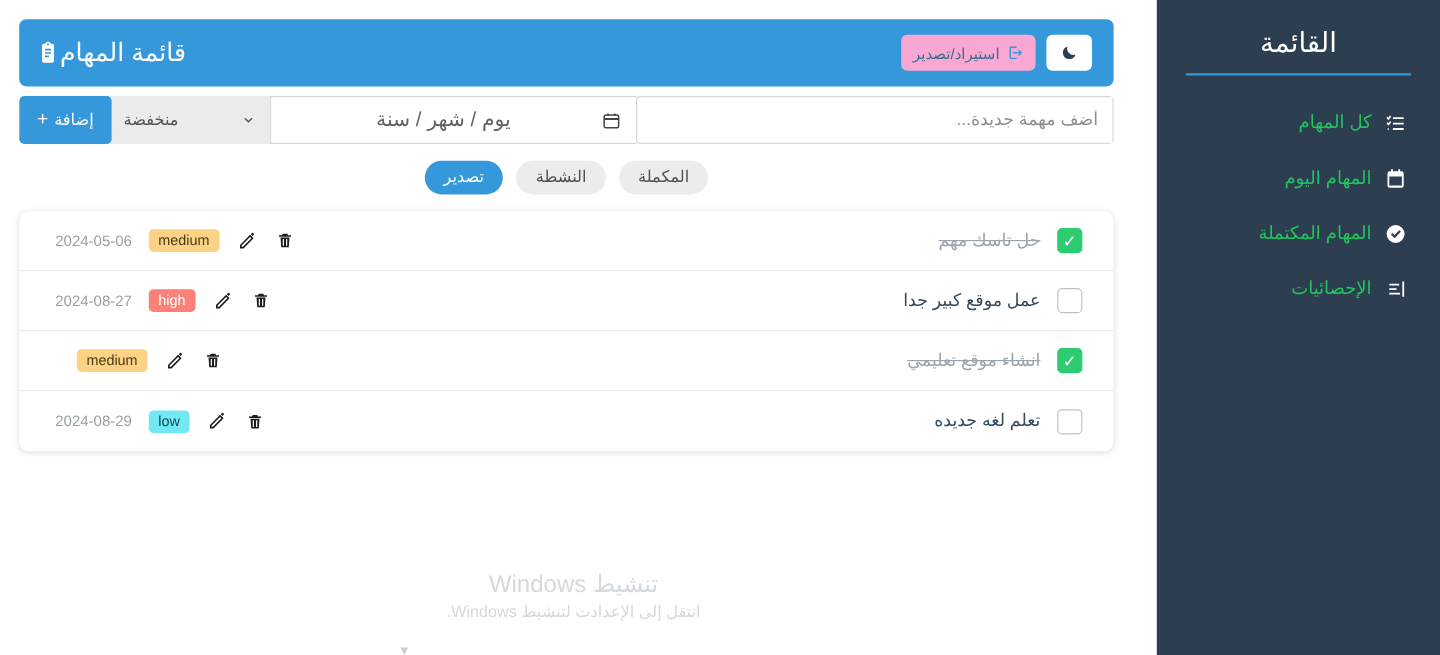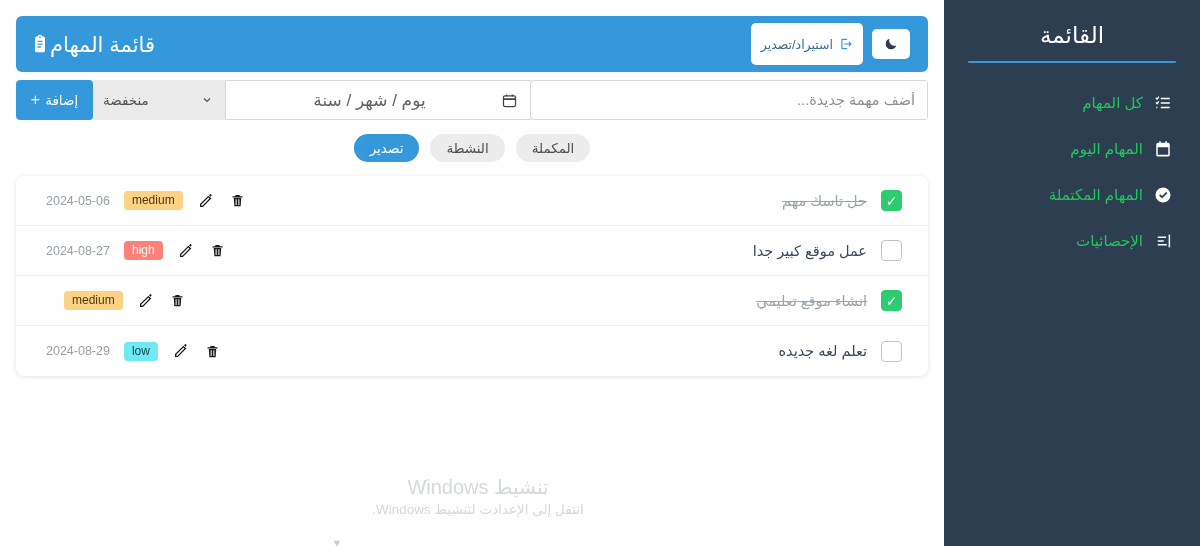--- a/index.html
+++ b/index.html
@@ -15,21 +15,21 @@
     position: relative;
     width: 1200px; height: 546px;
     display: flex;
     flex-direction: row;
   }
 
   
   .sidebar {
     position: absolute;
     top: 0; right: 0;
-    width: 256px; height: 546px;
+    width: 236px; height: 546px;
     background: #2c3e50;
     color: #ecf0f1;
     padding: 18px 24px 0 24px;
   }
   .sidebar-title {
     font-size: 23px;
     font-weight: 400;
     color: #ffffff;
     text-align: center;
     letter-spacing: 0px;
@@ -100,24 +100,24 @@
   }
   .app-title .ttl { line-height: 1; }
   .clipboard-icon { width: 20px; height: 22px; color:#fff; display:block; }
   .header-actions {
     display: flex;
     flex-direction: row;
     align-items: center;
     gap: 9px;
   }
   .btn-white {
-    background: #ffffff;
+    background: #f9a8d4;
     border: none;
     border-radius: 5px;
-    height: 42px;
+    height: 30px;
     color: #3a6d8f;
     font-size: 12.5px;
     font-family: inherit;
     display: flex;
     flex-direction: row;
     align-items: center;
     gap: 6px;
     padding: 0 10px;
     cursor: pointer;
     white-space: nowrap;

